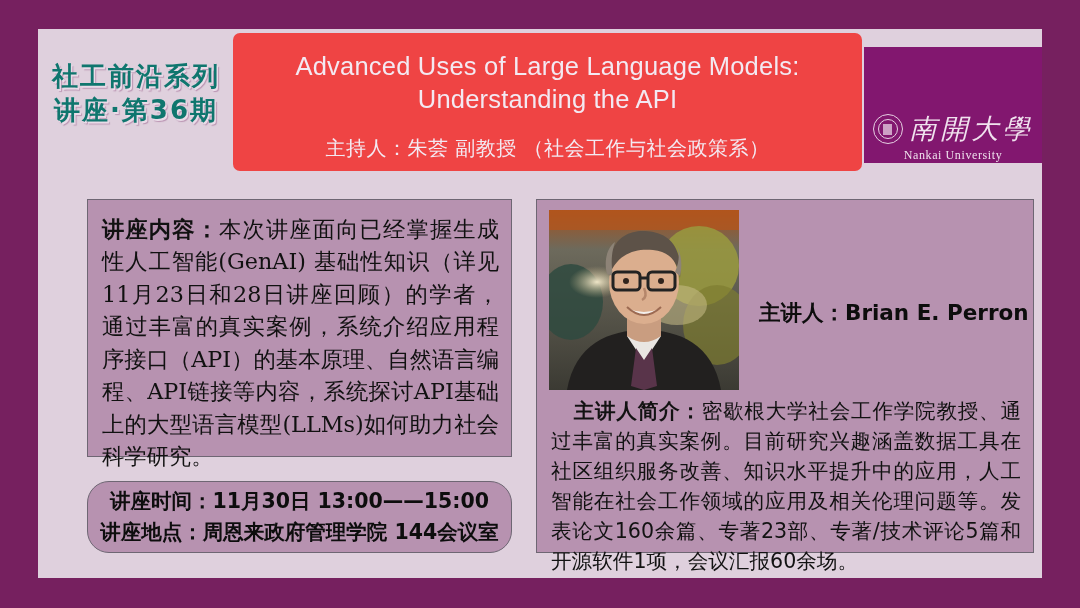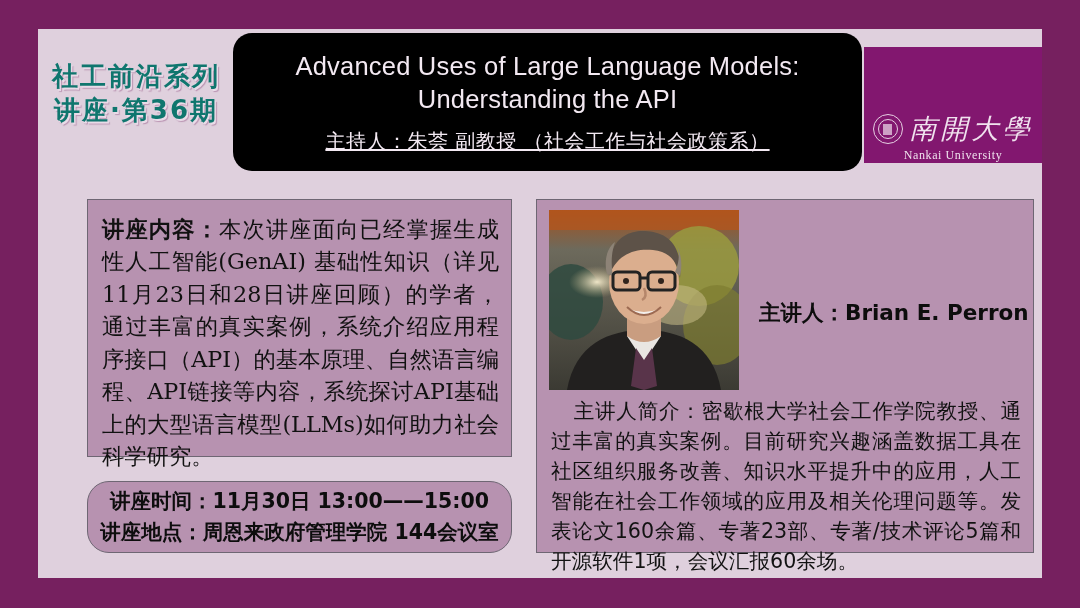--- a/index.html
+++ b/index.html
@@ -33,38 +33,37 @@
     font-size: 26px;
     line-height: 1.32;
     letter-spacing: 2px;
     text-shadow: 1.5px 1.5px 0 #E9DCE8, 2.5px 2.5px 1px rgba(120,40,100,.35);
     font-family: "DejaVu Sans", sans-serif;
   }
   .title-banner {
     position: absolute;
     left: 195px; top: 4px;
     width: 629px; height: 138px;
-    background: #000000;
-    border-radius: 19px;
+    background: #ef4444;
+    border-radius: 7px;
     color: #F3E9F2;
     text-align: center;
     padding-top: 17px;
   }
   .title-banner .t-en {
     font-size: 25.5px;
     line-height: 1.30;
     font-weight: 400;
     letter-spacing: .2px;
   }
   .title-banner .t-host {
-    margin-top: 12px;
+    margin-top: 19px;
     font-size: 20px;
     font-family: "DejaVu Sans", sans-serif;
     letter-spacing: .5px;
-    text-decoration: underline;
   }
   .logo-block {
     position: absolute;
     left: 826px; top: 18px;
     width: 178px; height: 116px;
     background: #82176F;
     display: flex;
     align-items: flex-end;
     justify-content: center;
   }
@@ -167,21 +166,21 @@
   .speaker-bio {
     position: absolute;
     left: 14px; top: 196px; right: 12px;
     font-family: "DejaVu Sans", "Liberation Sans", sans-serif;
     color: #121212;
     font-size: 20.6px;
     line-height: 1.46;
     text-align: justify;
     text-justify: inter-character;
   }
-  .speaker-bio b { font-weight: normal; }
+  .speaker-bio b { font-weight: bold; }
   .indent { padding-left: 1.1em; }
 </style>
 </head>
 <body>
 
 <div class="poster">
   <div class="panel">
 
     <div class="series-title">
       <div>社工前沿系列</div>

